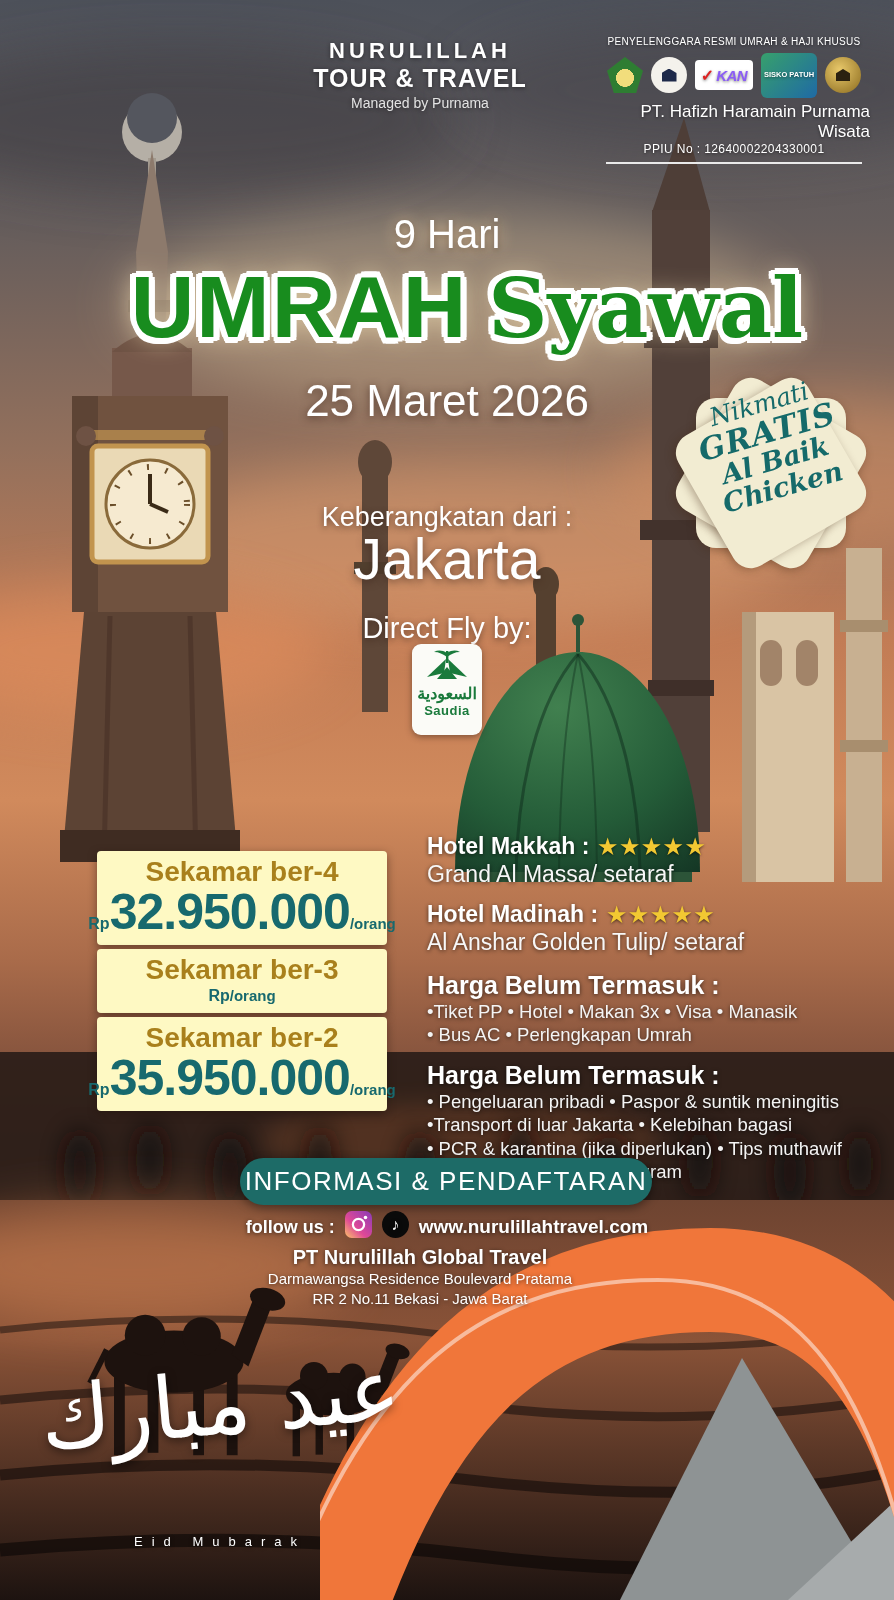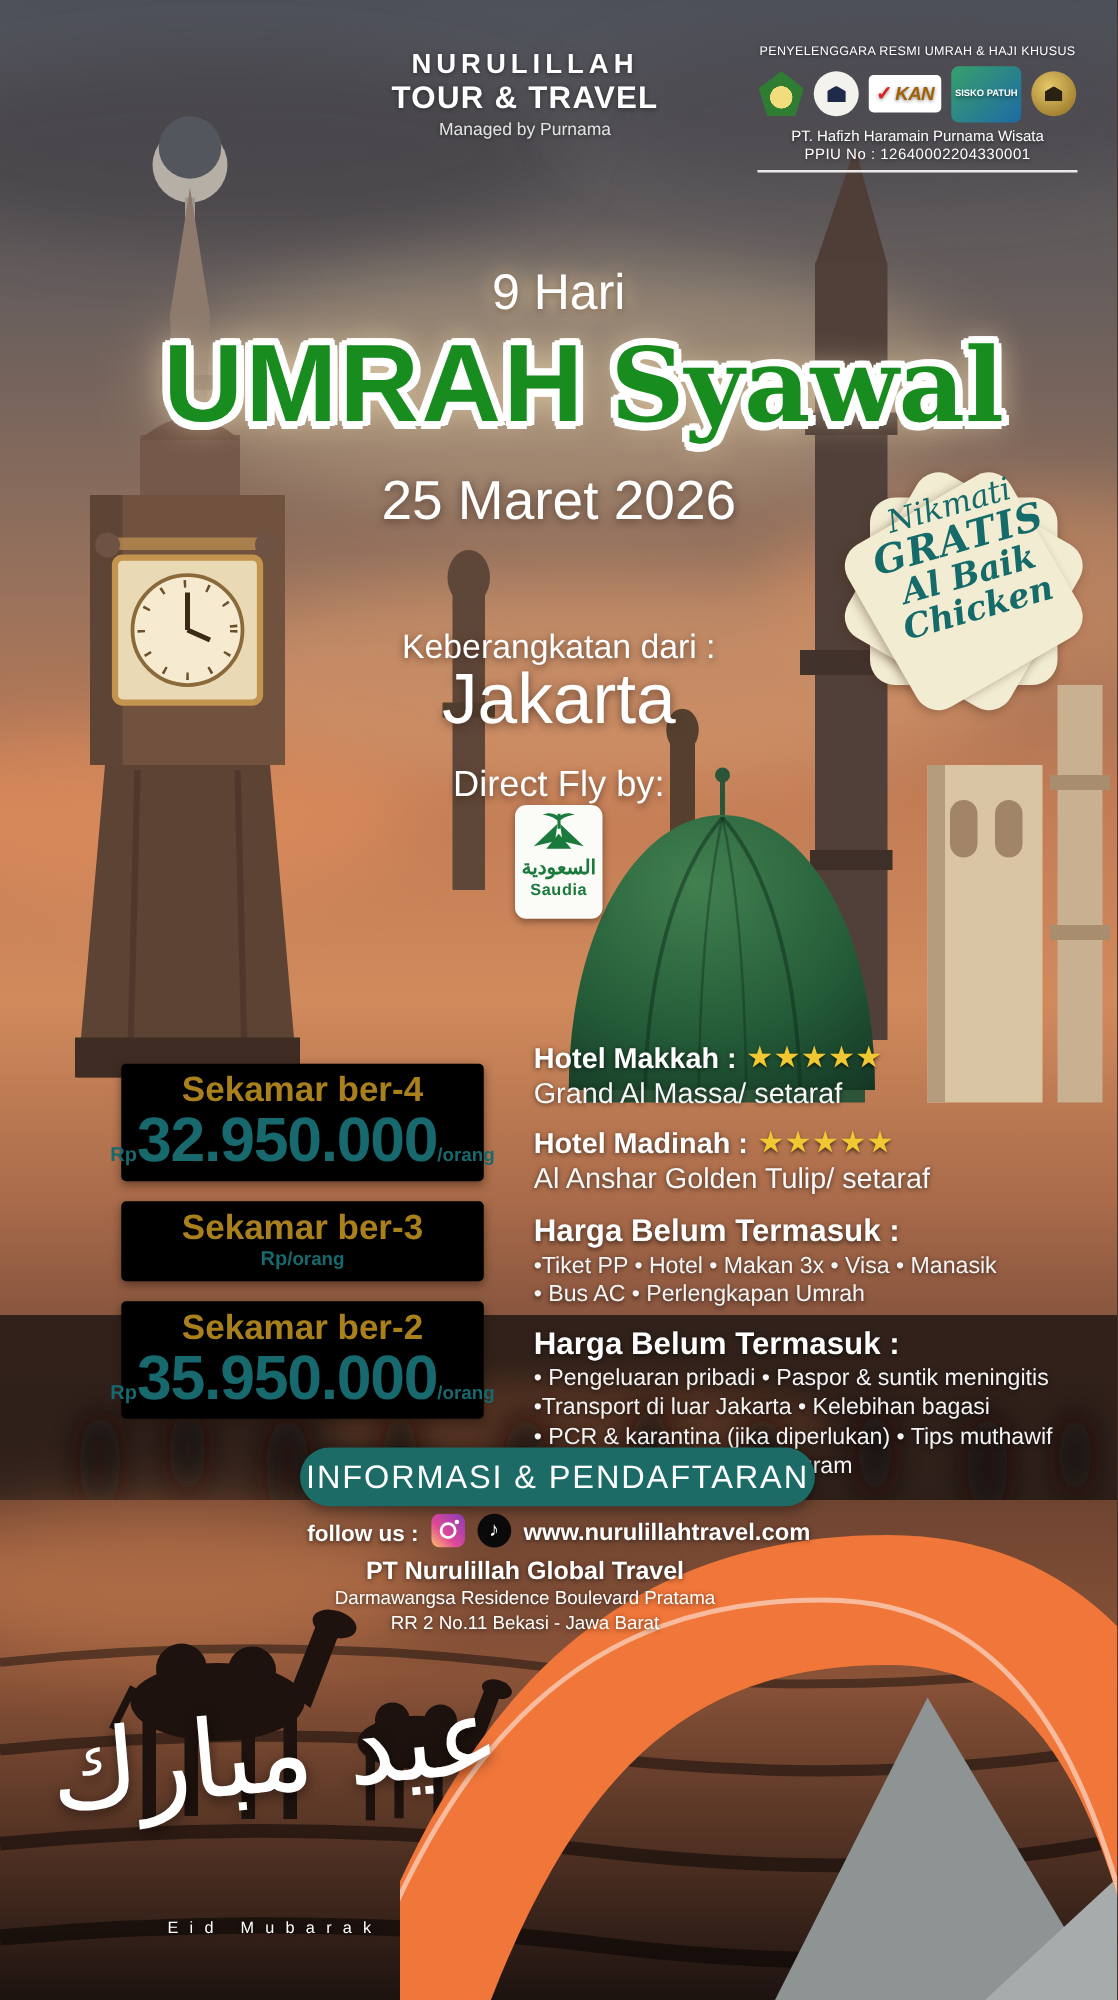--- a/index.html
+++ b/index.html
@@ -19,27 +19,27 @@
   .official{left:598px;top:36px;width:272px;text-align:center;color:#fff;z-index:5;
             text-shadow:0 1px 3px rgba(0,0,0,.5);}
   .off-head{font-size:10px;letter-spacing:.3px;}
   .badges{display:flex;justify-content:center;align-items:center;gap:8px;margin:8px 0 7px;height:40px;}
   .badge-pent{width:36px;height:36px;clip-path:polygon(50% 0,100% 38%,81% 100%,19% 100%,0 38%);
               background:radial-gradient(circle at 50% 58%,#f2dd7c 0 32%,#2e7d32 33%);}
   .badge-circ{width:36px;height:36px;border-radius:50%;background:#f4f2ec;display:flex;align-items:center;justify-content:center;}
   .badge-circ i{display:block;width:15px;height:13px;background:#1e2a4a;clip-path:polygon(0 35%,50% 0,100% 35%,100% 100%,0 100%);}
   .badge-kan{width:58px;height:30px;border-radius:4px;background:#fff;display:flex;align-items:center;justify-content:center;gap:2px;}
   .badge-kan .chk{color:#d22;font-weight:bold;font-size:16px;}
-  .badge-kan .txt{color:#a16207;font-weight:bold;font-style:italic;font-size:15px;letter-spacing:-.5px;}
+  .badge-kan .txt{color:#8b5cf6;font-weight:bold;font-style:italic;font-size:15px;letter-spacing:-.5px;}
   .badge-sisko{width:56px;height:45px;border-radius:6px;background:linear-gradient(135deg,#37a06c,#1f6aa5);
                color:#fff;font-size:7.5px;font-weight:bold;display:flex;align-items:center;justify-content:center;text-align:center;line-height:1.1;}
   .badge-gold{width:36px;height:36px;border-radius:50%;background:radial-gradient(circle at 40% 35%,#e8c86a,#8a6a1e);
               display:flex;align-items:center;justify-content:center;}
   .badge-gold i{display:block;width:14px;height:12px;background:#2b2110;clip-path:polygon(0 35%,50% 0,100% 35%,100% 100%,0 100%);}
-  .off-co{font-size:12px;margin-top:1px;}
+  .off-co{font-size:17px;margin-top:1px;text-align:right;}
   .off-ppiu{font-size:12px;letter-spacing:.4px;}
   .off-line{margin:6px auto 0;width:94%;border-bottom:2px solid #eaeaea;}
 
   
   .duration{left:0;top:212px;width:100%;text-align:center;color:#fff;font-size:40px;z-index:5;
             text-shadow:0 0 16px rgba(255,220,170,.9),0 2px 6px rgba(60,40,30,.6);}
   .main-title{left:0;top:256px;width:100%;display:flex;justify-content:center;align-items:baseline;gap:20px;z-index:5;}
   .stroke{color:#188c1e;
     text-shadow:-6px 0 0 #fff,6px 0 0 #fff,0 -6px 0 #fff,0 6px 0 #fff,
       -4px -4px 0 #fff,4px -4px 0 #fff,-4px 4px 0 #fff,4px 4px 0 #fff,
@@ -65,21 +65,21 @@
   .dep-city{left:0;top:526px;width:100%;text-align:center;color:#fff;font-size:57px;z-index:5;text-shadow:0 2px 8px rgba(60,35,25,.7);}
   .fly-label{left:0;top:612px;width:100%;text-align:center;color:#fff;font-size:29px;z-index:5;text-shadow:0 2px 6px rgba(60,35,25,.7);}
   .saudia-wrap{left:0;top:644px;width:100%;display:flex;justify-content:center;z-index:5;}
   .saudia{width:70px;height:86px;background:#fbfbf7;border-radius:9px;text-align:center;padding-top:5px;
           box-shadow:0 2px 6px rgba(60,35,25,.5);}
   .saudia .ar{font-size:16px;color:#1a7a3c;font-weight:bold;line-height:1.1;}
   .saudia .nm{font-size:13px;color:#1a7a3c;font-weight:bold;letter-spacing:.5px;}
 
   
   .prices{left:97px;top:851px;width:290px;z-index:5;}
-  .card{background:#000000;border-radius:4px;margin-bottom:16px;text-align:center;padding:5px 0 8px;
+  .card{background:#fef9c3;border-radius:4px;margin-bottom:4px;text-align:center;padding:5px 0 8px;
         box-shadow:0 3px 8px rgba(35,20,12,.5);}
   .room{font-size:28px;font-weight:bold;color:#a9801c;line-height:1.15;}
   .amount-row{display:flex;justify-content:center;align-items:baseline;color:#17696e;margin-top:1px;}
   .cur{font-size:16px;font-weight:bold;}
   .amt{font-size:50px;font-weight:bold;letter-spacing:-1px;line-height:.95;}
   .unit{font-size:15px;font-weight:bold;}
 
   
   .details{left:427px;top:833px;width:462px;color:#fff;z-index:5;text-shadow:0 1px 4px rgba(0,0,0,.65);}
   .hotel{margin-bottom:13px;}

